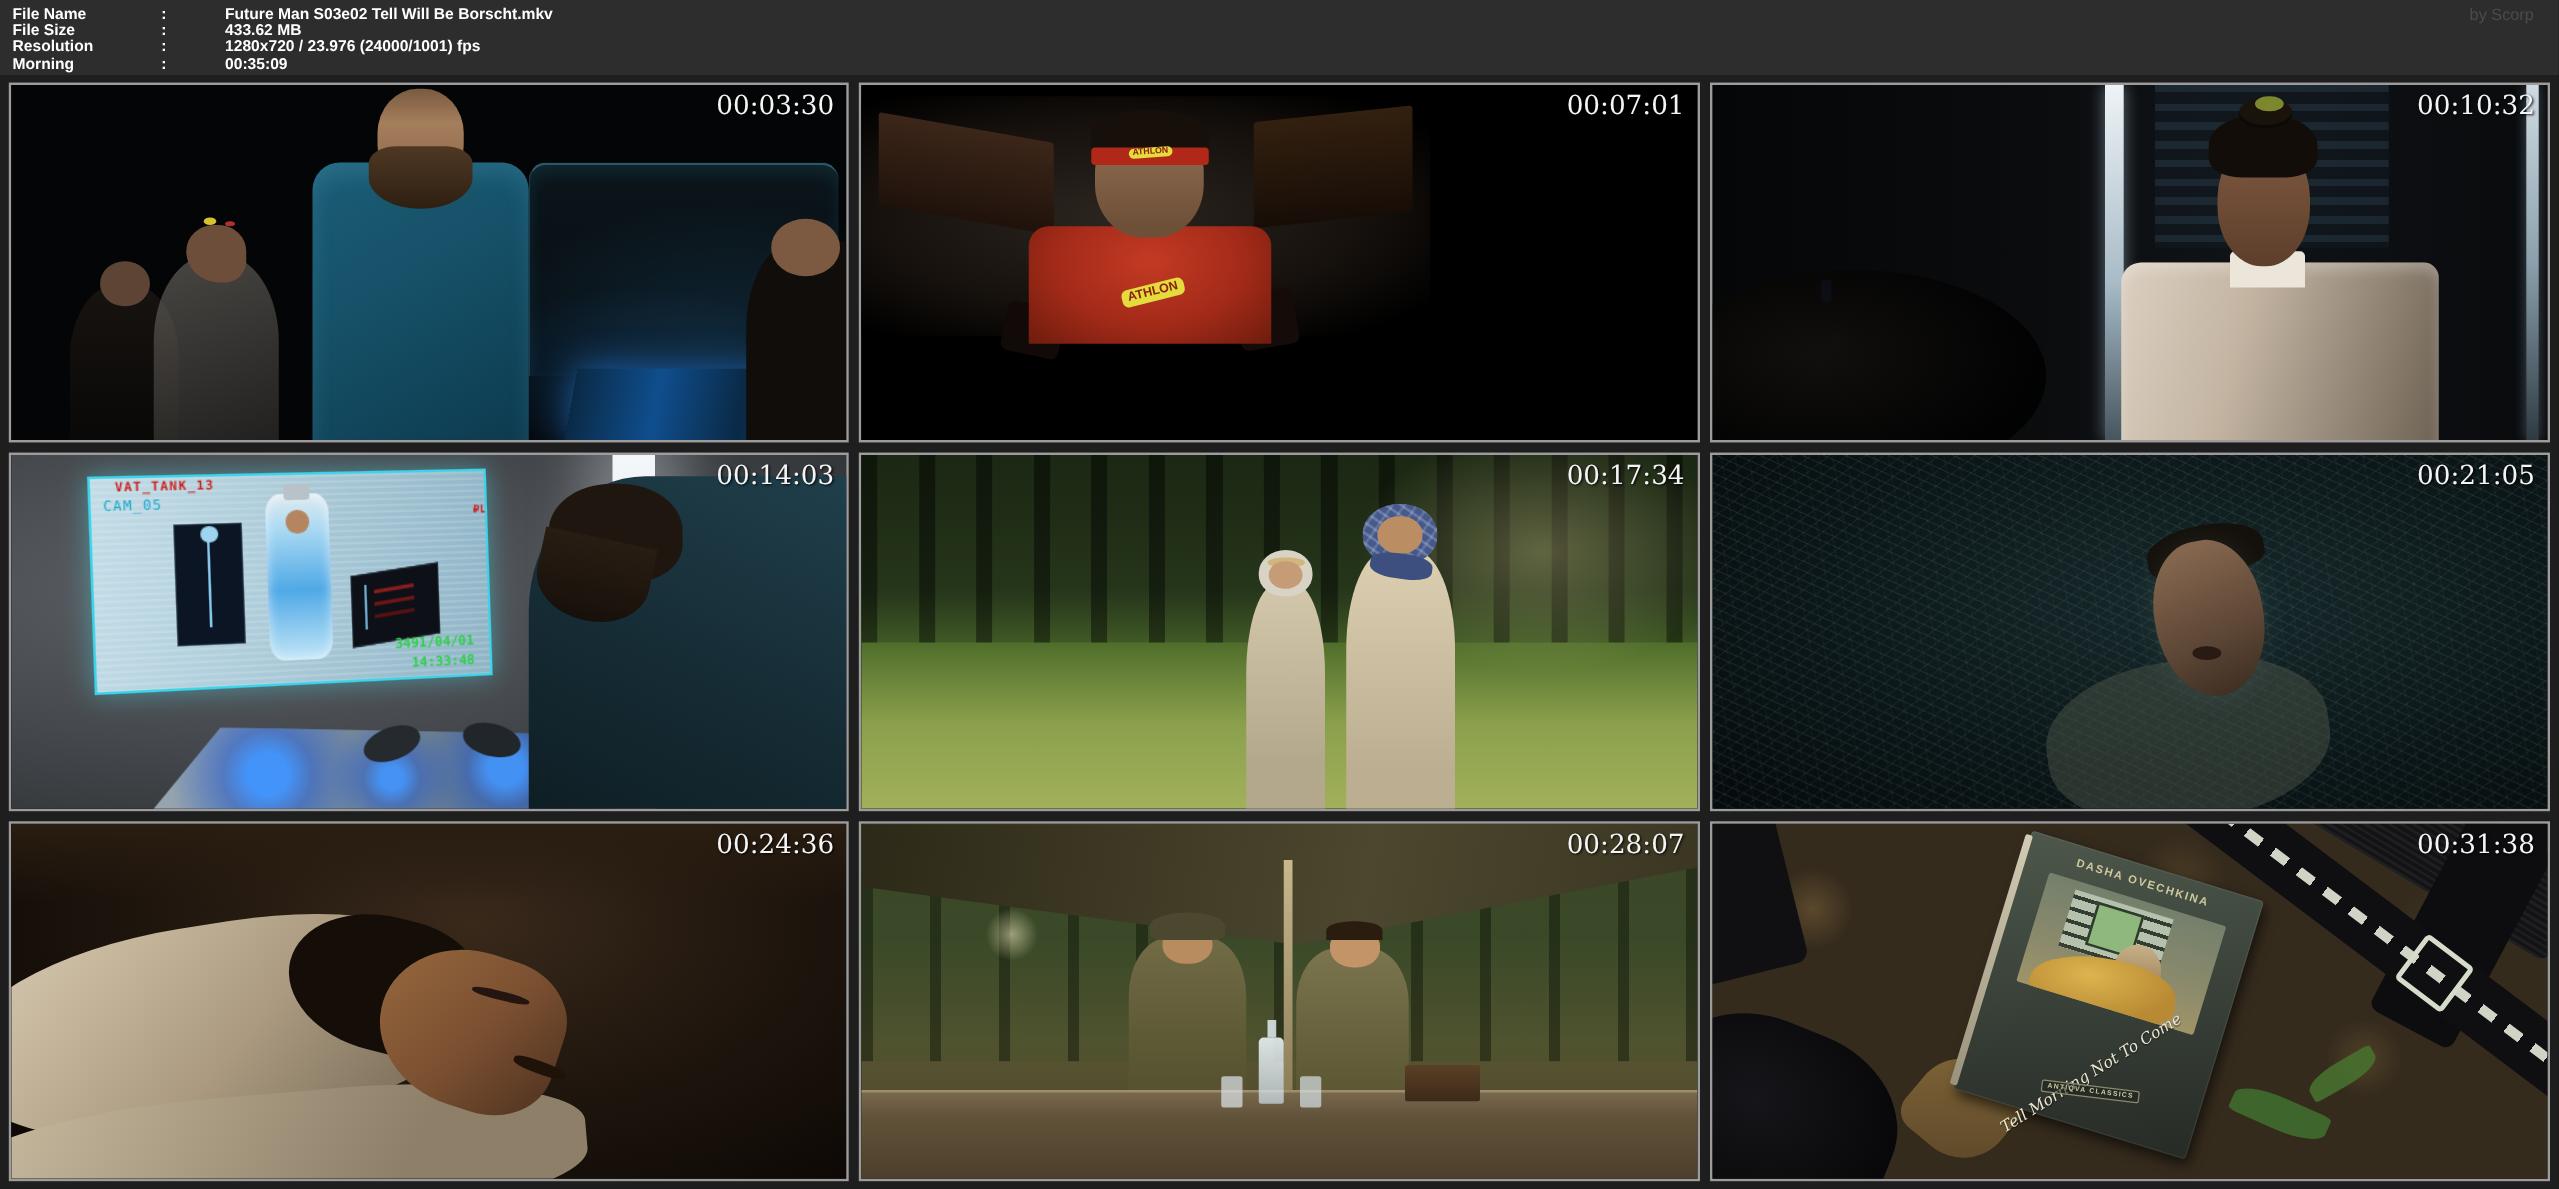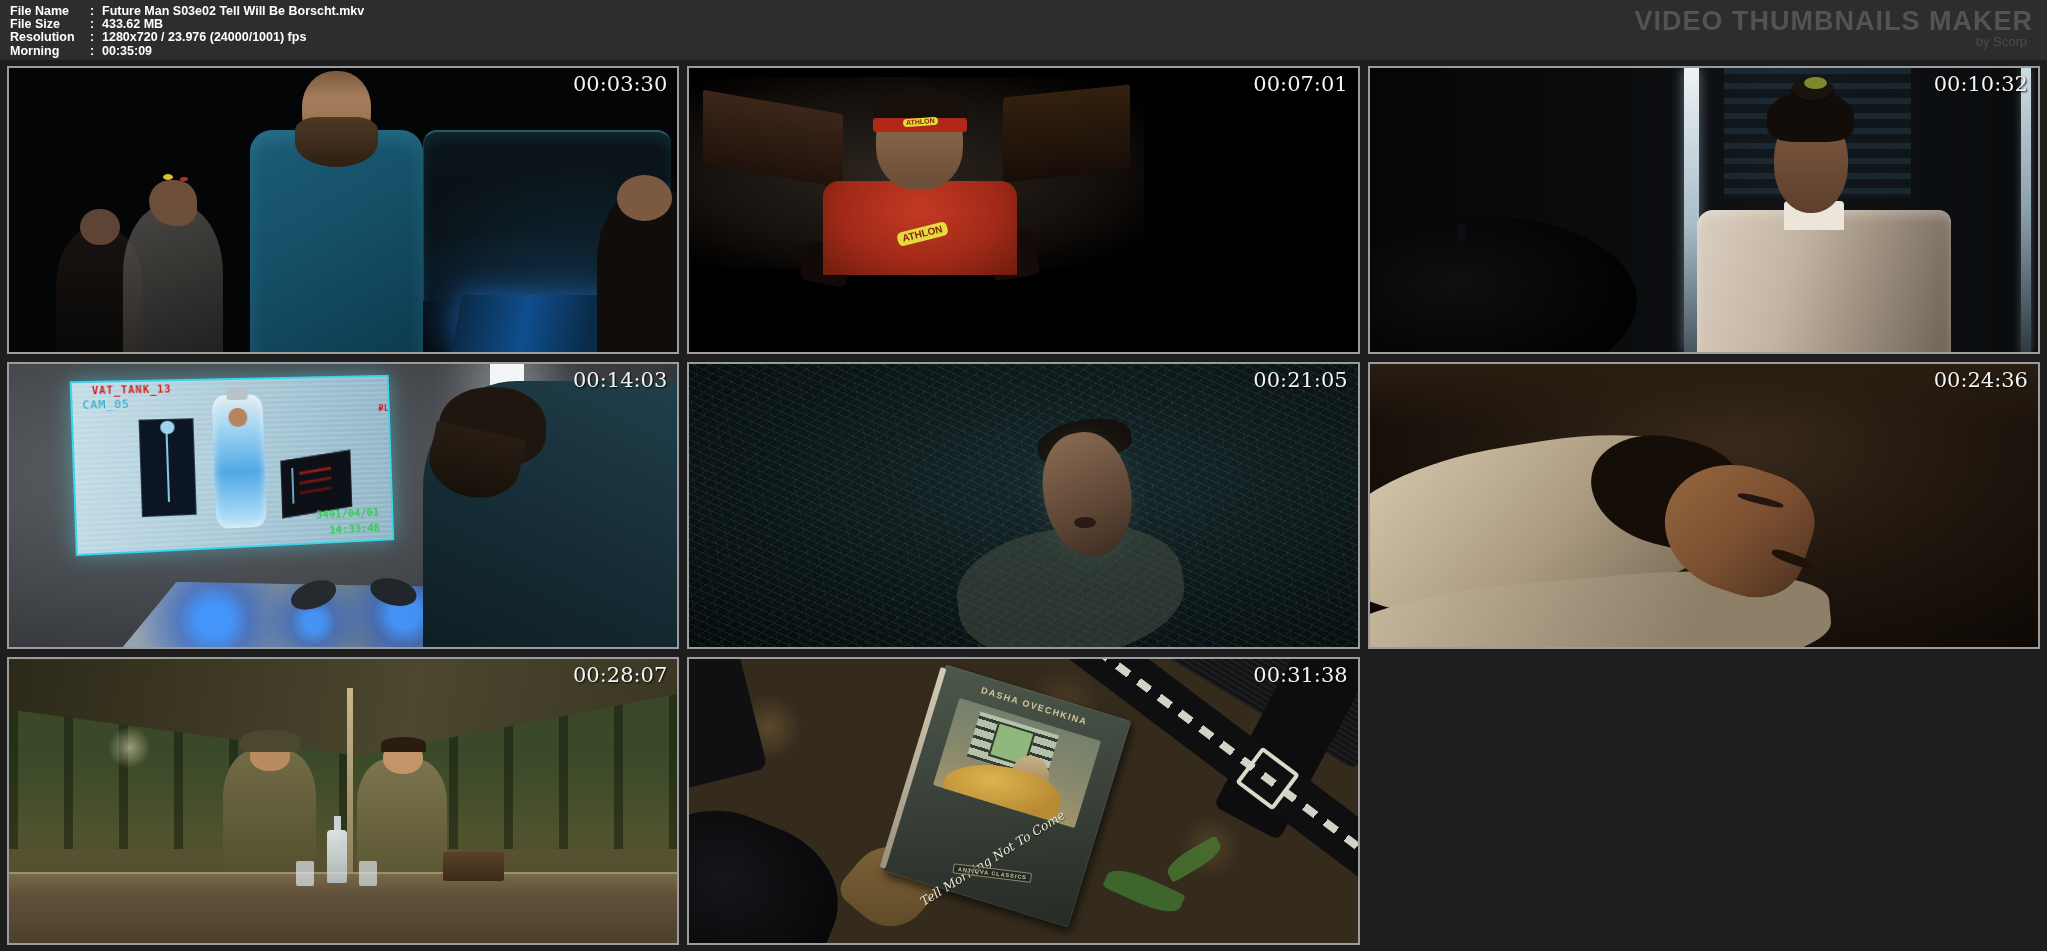--- a/index.html
+++ b/index.html
@@ -5,21 +5,21 @@
   :root{
     --header-bg:#2d2d2d; --page-bg:#1e1e1e; --logo-text:#515355;
     --thumb-border:#9c9c9c; --timestamp-text:#f4f4f4;
   }
   *{box-sizing:border-box; margin:0; padding:0;}
   html,body{width:2047px; height:951px; overflow:hidden; background:var(--page-bg);}
   body{font-family:"Liberation Sans", sans-serif; position:relative;}
 
   
   .header{position:relative; width:100%; height:60px; background:var(--header-bg); padding:5px 0 0 10px;}
-  .hrow{display:flex; color:#fff; font-size:12.5px; font-weight:bold; line-height:13.2px; white-space:pre;}
+  .hrow{display:flex; color:#fff; font-size:12.5px; font-weight:bold; line-height:13.2px; white-space:pre;gap:39px;}
   .hlabel{display:inline-block; width:80px;}
   .hcolon{display:inline-block; width:12px;}
   .logo{position:absolute; top:6px; right:14px; text-align:right;}
   .logo-title{font-size:27px; font-weight:bold; letter-spacing:1px; color:var(--logo-text); line-height:30px;}
   .logo-byline{font-size:13px; color:#494b4d; margin-top:-2px; padding-right:6px;}
 
   
   .grid{display:grid; grid-template-columns:repeat(3,1fr); grid-template-rows:repeat(3,1fr);
         gap:8px; padding:6px 7px 6px 7px; height:891px; background:var(--page-bg);}
   .cell{position:relative; border:2px solid var(--thumb-border); background:#000; overflow:hidden;}
@@ -280,21 +280,20 @@
   <div class="hrow">
     <span class="hlabel">File Size</span><span class="hcolon">:</span><span class="hvalue">433.62 MB</span>
   </div>
   <div class="hrow">
     <span class="hlabel">Resolution</span><span class="hcolon">:</span><span class="hvalue">1280x720 / 23.976 (24000/1001) fps</span>
   </div>
   <div class="hrow">
     <span class="hlabel">Morning</span><span class="hcolon">:</span><span class="hvalue">00:35:09</span>
   </div>
   <div class="logo">
-    <div class="logo-title">VIDEO THUMBNAILS MAKER</div>
     <div class="logo-byline">by Scorp</div>
   </div>
 </div>
 
 <div class="grid">
 
   <div class="cell">
     <div class="scene s1">
       <div class="s1-glass"></div>
       <div class="s1-console"></div>
@@ -358,20 +357,35 @@
         <span class="s4-time">14:33:48</span>
       </div>
       <div class="s4-table"></div>
       <div class="s4-hand1"></div>
       <div class="s4-hand2"></div>
       <div class="s4-man"></div>
     </div>
     <span class="ts">00:14:03</span>
   </div>
 
+  <div class="cell">
+    <div class="scene s5">
+      <div class="s5-trees"></div>
+      <div class="s5-glow"></div>
+      <div class="s5-f1"></div>
+      <div class="s5-f1-scarf"></div>
+      <div class="s5-f1-hairline"></div>
+      <div class="s5-f1-face"></div>
+      <div class="s5-f2"></div>
+      <div class="s5-f2-scarf"></div>
+      <div class="s5-f2-face"></div>
+      <div class="s5-f2-knot"></div>
+    </div>
+    <span class="ts">00:17:34</span>
+  </div>
 
   <div class="cell">
     <div class="scene s6">
       <div class="s6-body"></div>
       <div class="s6-hair6"></div>
       <div class="s6-face"></div>
       <div class="s6-mouth"></div>
     </div>
     <span class="ts">00:21:05</span>
   </div>

